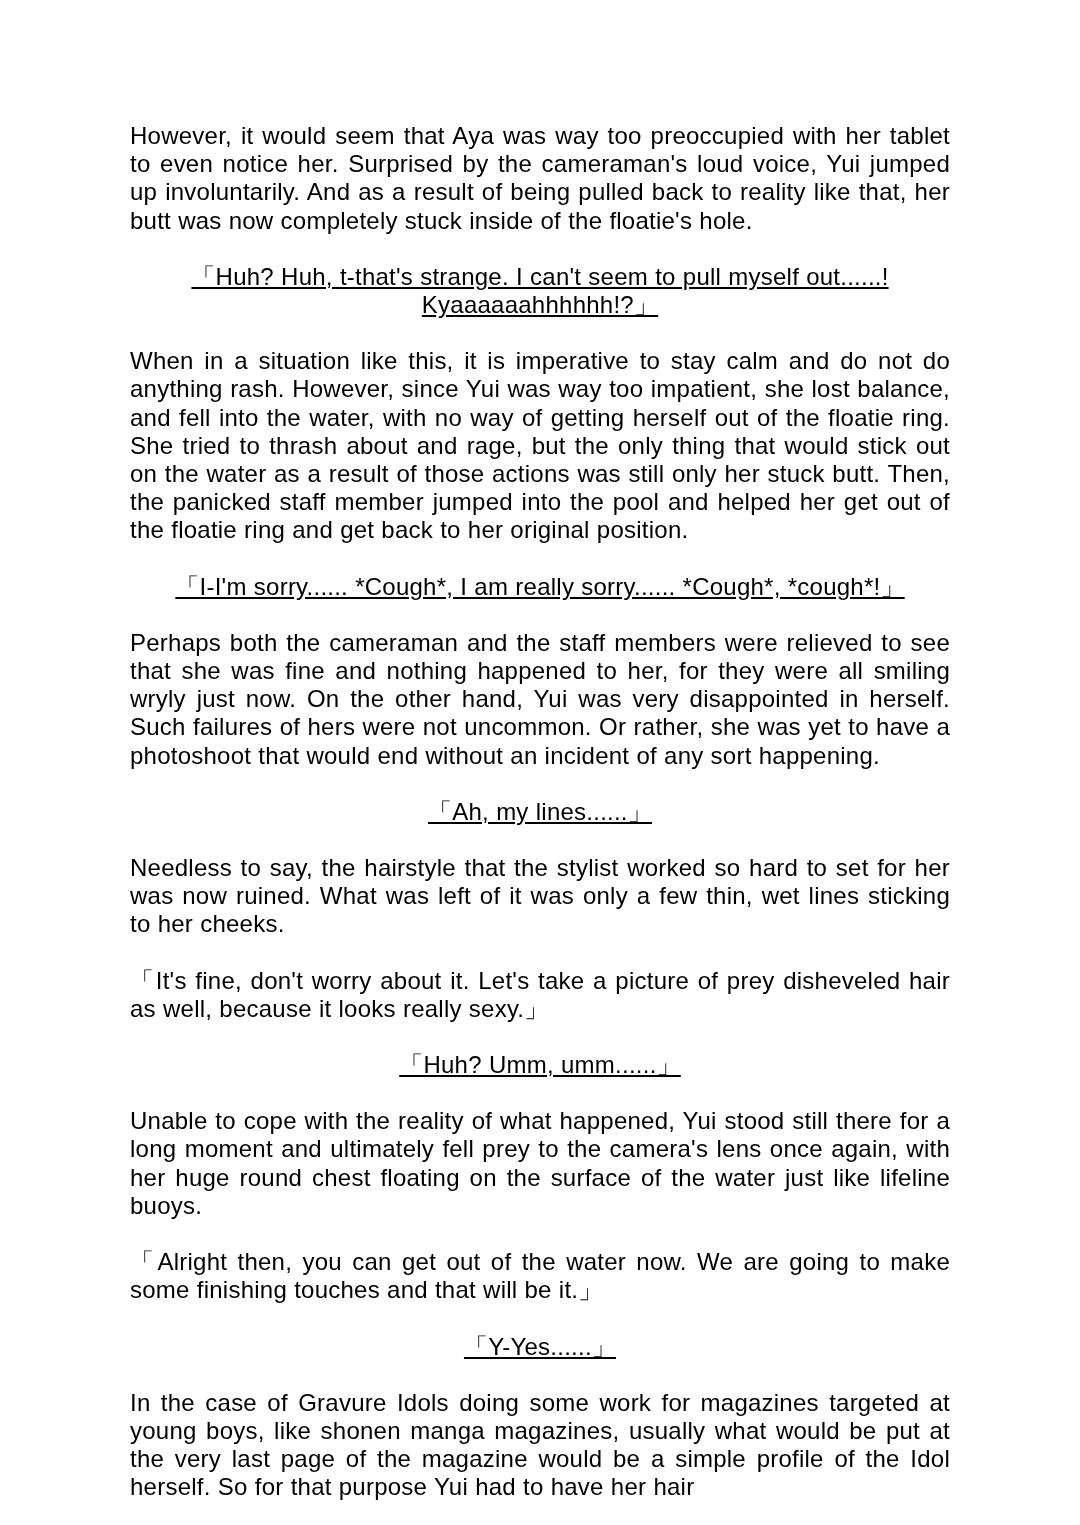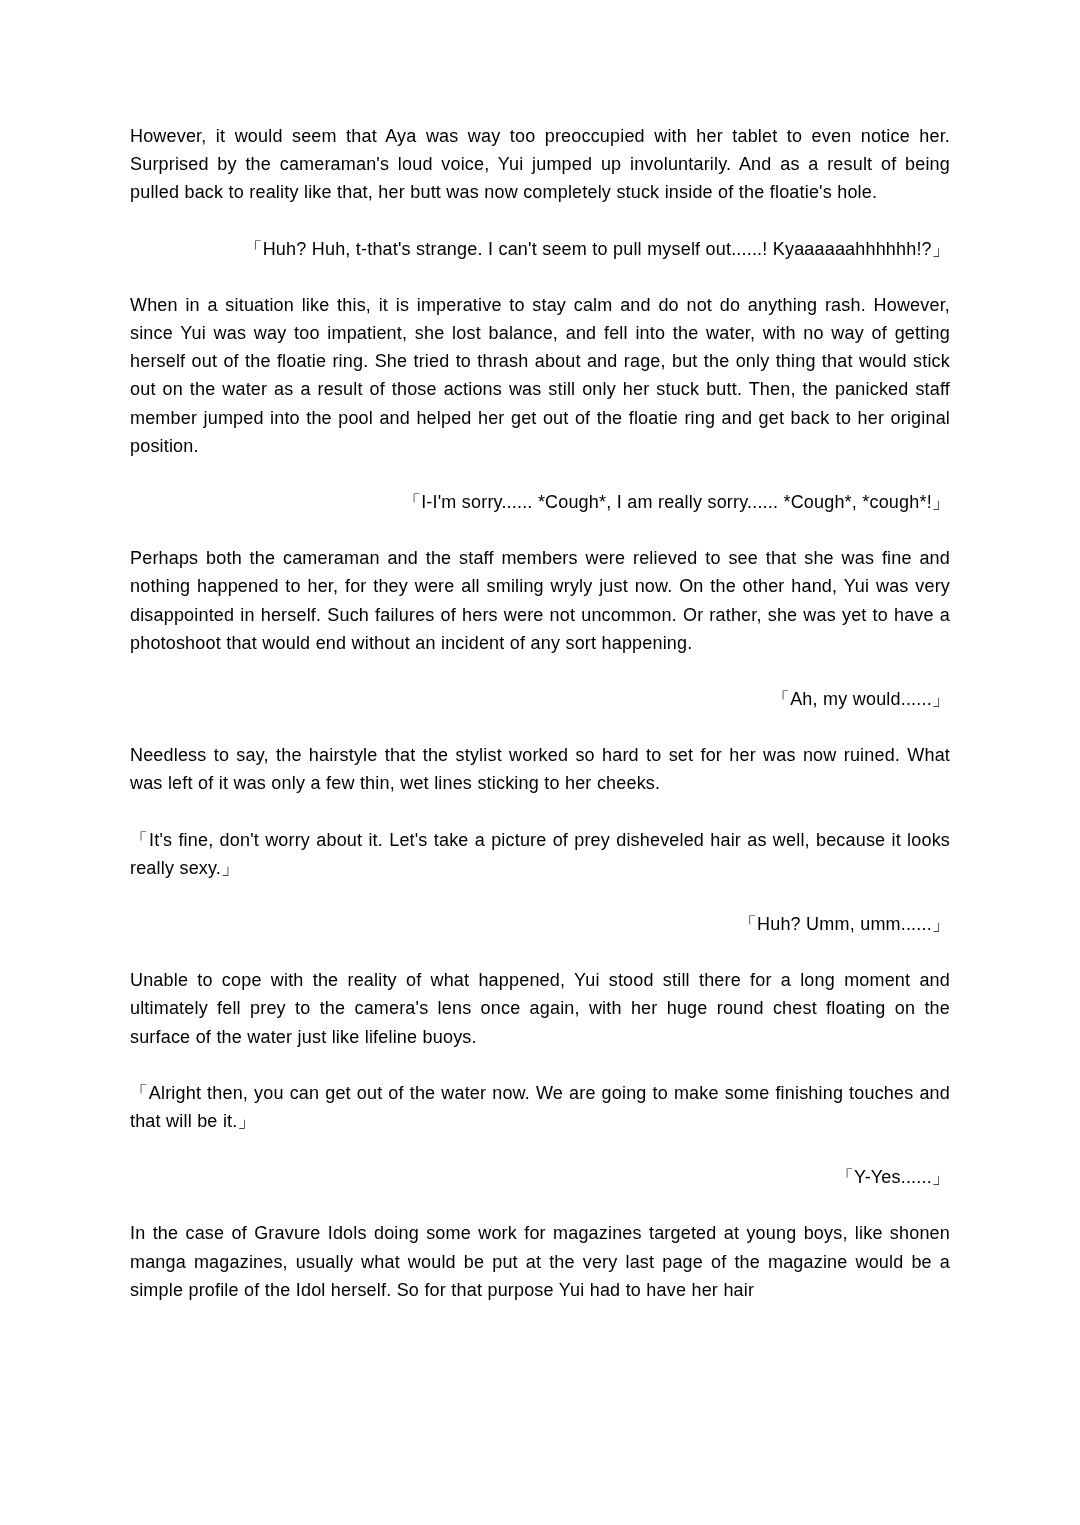--- a/index.html
+++ b/index.html
@@ -18,61 +18,62 @@
     overflow: hidden;
     box-sizing: border-box;
   }
   .text-column {
     position: absolute;
     left: 130px;
     top: 122px;
     width: 820px;
   }
   .para {
-    font-size: 18px;
+    font-size: 24px;
     line-height: 28.2px;
     color: #000000;
     text-align: justify;
     text-justify: inter-word;
     margin: 0 0 28px 0;
     letter-spacing: 0.01em;
     word-spacing: 0.01em;
     -webkit-font-smoothing: antialiased;
   }
   .para:last-child {
     margin-bottom: 16px;
   }
   
   .para.dialogue {
     text-align: justify;
   }
   
   .para.dialogue.short {
-    text-align: right;
+    text-align: center;
+    text-decoration: underline;
   }
 </style>
 </head>
 <body>
 
 <div class="page">
   <div class="text-column">
 
     <p class="para">However, it would seem that Aya was way too preoccupied with her tablet to even notice her. Surprised by the cameraman's loud voice, Yui jumped up involuntarily. And as a result of being pulled back to reality like that, her butt was now completely stuck inside of the floatie's hole.</p>
 
     <p class="para dialogue short">「Huh? Huh, t-that's strange. I can't seem to pull myself out......! Kyaaaaaahhhhhh!?」</p>
 
     <p class="para">When in a situation like this, it is imperative to stay calm and do not do anything rash. However, since Yui was way too impatient, she lost balance, and fell into the water, with no way of getting herself out of the floatie ring. She tried to thrash about and rage, but the only thing that would stick out on the water as a result of those actions was still only her stuck butt. Then, the panicked staff member jumped into the pool and helped her get out of the floatie ring and get back to her original position.</p>
 
 
 
     <p class="para dialogue short">「I-I'm sorry...... *Cough*, I am really sorry...... *Cough*, *cough*!」</p>
 
     <p class="para">Perhaps both the cameraman and the staff members were relieved to see that she was fine and nothing happened to her, for they were all smiling wryly just now. On the other hand, Yui was very disappointed in herself. Such failures of hers were not uncommon. Or rather, she was yet to have a photoshoot that would end without an incident of any sort happening.</p>
 
-    <p class="para dialogue short">「Ah, my would......」</p>
+    <p class="para dialogue short">「Ah, my lines......」</p>
 
     <p class="para">Needless to say, the hairstyle that the stylist worked so hard to set for her was now ruined. What was left of it was only a few thin, wet lines sticking to her cheeks.</p>
 
     <p class="para dialogue">「It's fine, don't worry about it. Let's take a picture of prey disheveled hair as well, because it looks really sexy.」</p>
 
     <p class="para dialogue short">「Huh? Umm, umm......」</p>
 
     <p class="para">Unable to cope with the reality of what happened, Yui stood still there for a long moment and ultimately fell prey to the camera's lens once again, with her huge round chest floating on the surface of the water just like lifeline buoys.</p>
 
     <p class="para dialogue">「Alright then, you can get out of the water now. We are going to make some finishing touches and that will be it.」</p>

